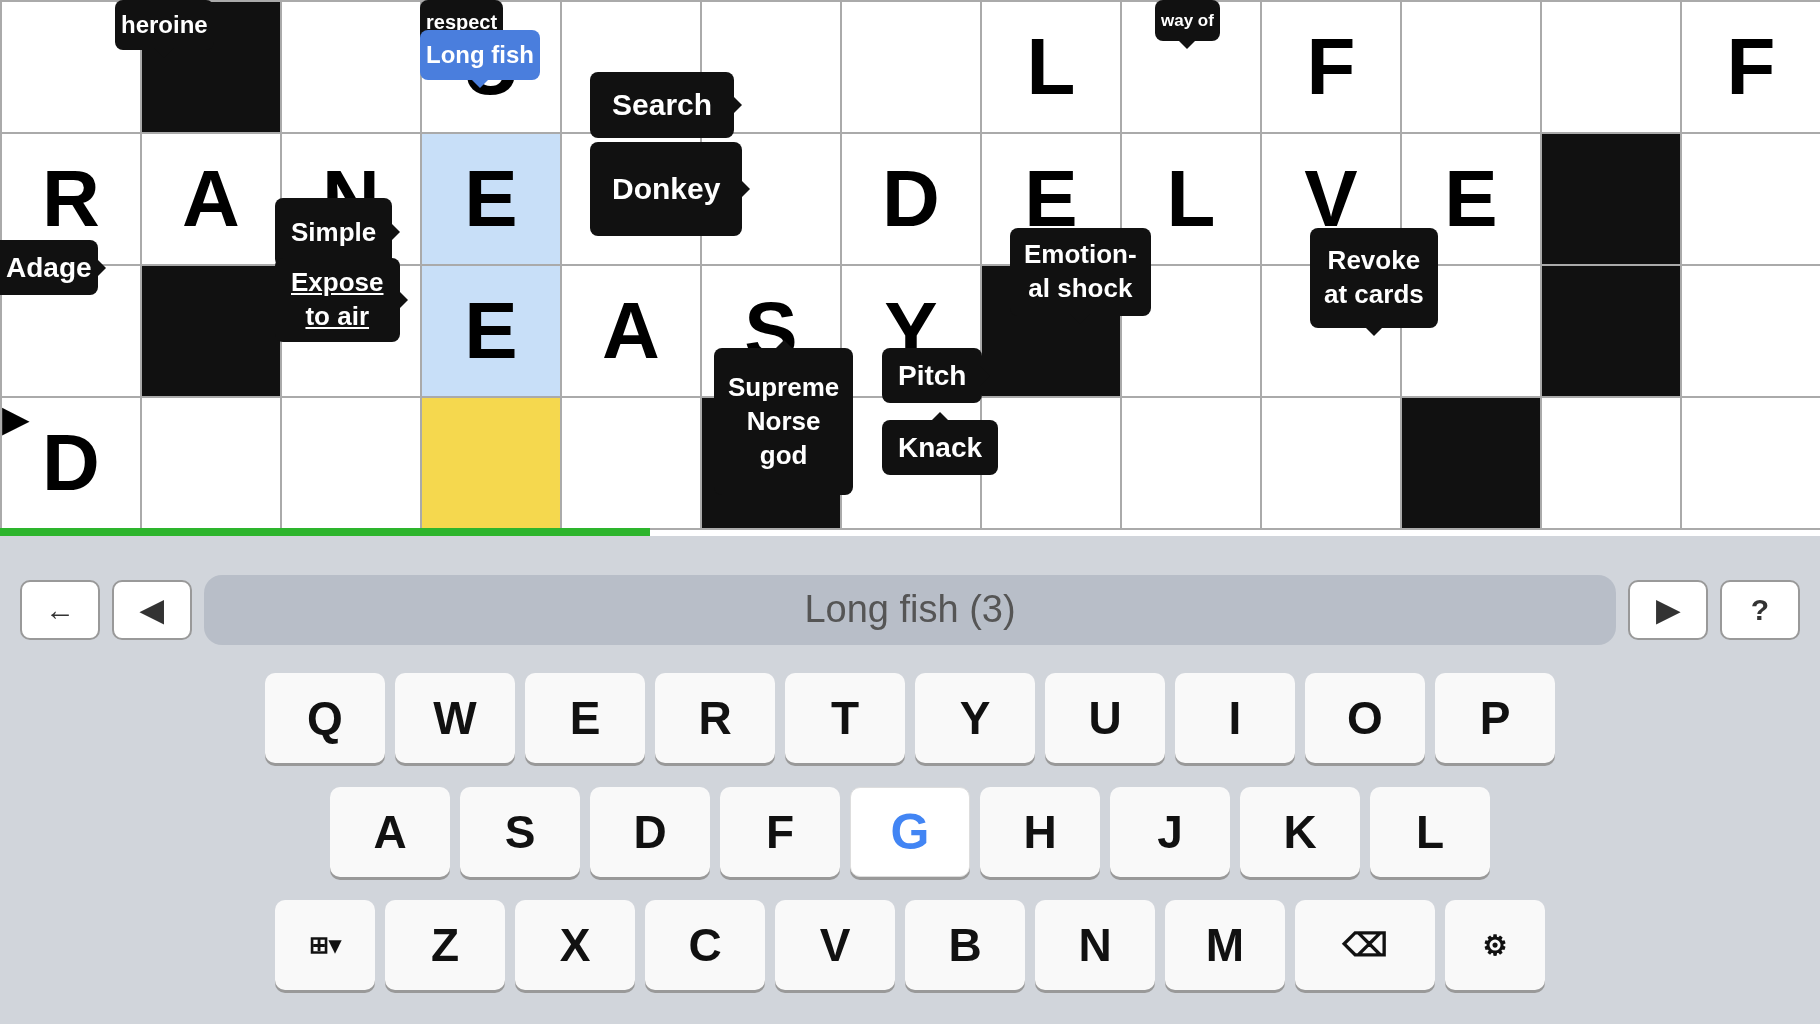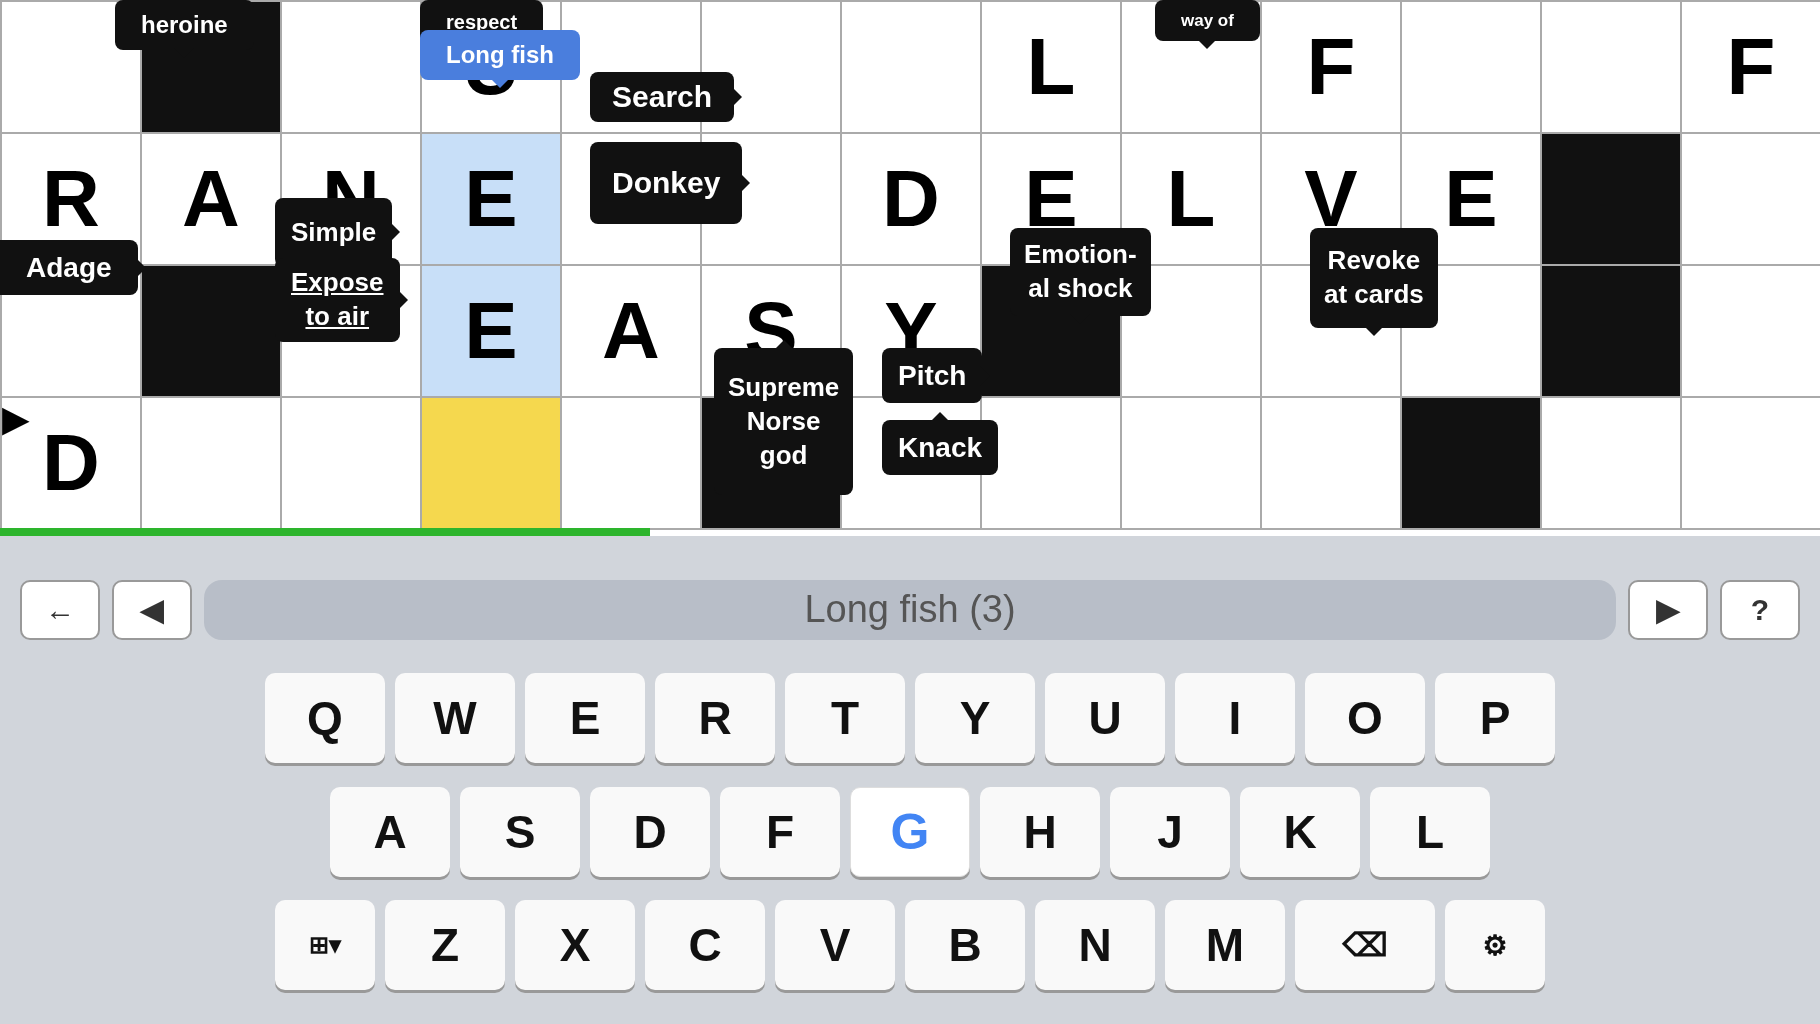--- a/index.html
+++ b/index.html
@@ -53,21 +53,21 @@
     }
 
     
     .clue-bubble {
       position: absolute;
       background: #111;
       color: #fff;
       font-size: 26px;
       font-weight: 700;
       text-align: center;
-      padding: 10px 26px;
+      padding: 10px 6px;
       border-radius: 8px;
       line-height: 1.25;
       z-index: 20;
     }
     
     .clue-bubble.arrow-right::after {
       content: '';
       position: absolute;
       right: -18px;
       top: 50%;
@@ -124,21 +124,21 @@
       align-items: center;
       justify-content: center;
       gap: 12px;
       padding: 0 20px;
       flex-shrink: 0;
     }
     #clue-bar-text {
       flex: 1;
       background: #b8bec8;
       border-radius: 18px;
-      height: 60px;
+      height: 70px;
       display: flex;
       align-items: center;
       justify-content: center;
       font-size: 38px;
       color: #555;
       font-weight: 400;
     }
     .nav-btn {
       width: 80px;
       height: 60px;
@@ -288,25 +288,25 @@
 </div>
 
 <div class="clue-bubble highlight arrow-down" style="top: 30px; left: 420px; font-size:24px; white-space:nowrap;">
   <span>Long fish</span>
 </div>
 
 <div class="clue-bubble arrow-down" style="top: 0px; left: 1155px; font-size:17px; white-space:nowrap;">
   <span>way of</span>
 </div>
 
-<div class="clue-bubble arrow-right" style="top: 72px; left: 590px; font-size:30px; padding: 6px 22px; white-space:nowrap;">
+<div class="clue-bubble arrow-right" style="top: 72px; left: 590px; font-size:30px; padding: 14px 22px; white-space:nowrap;">
   <span>Search</span>
 </div>
 
-<div class="clue-bubble arrow-right" style="top: 142px; left: 590px; font-size:30px; padding: 22px 22px; white-space:nowrap;">
+<div class="clue-bubble arrow-right" style="top: 142px; left: 590px; font-size:30px; padding: 28px 22px; white-space:nowrap;">
   <span>Donkey</span>
 </div>
 
 <div class="clue-bubble arrow-right" style="top: 240px; left: 0px; font-size:28px; white-space:nowrap; border-radius:0 8px 8px 0; border-left: none;">
   <span>Adage</span>
 </div>
 
 <div class="clue-bubble arrow-right" style="top: 198px; left: 275px; font-size:26px; padding:18px 16px; white-space:nowrap;">
   <span>Simple</span>
 </div>

